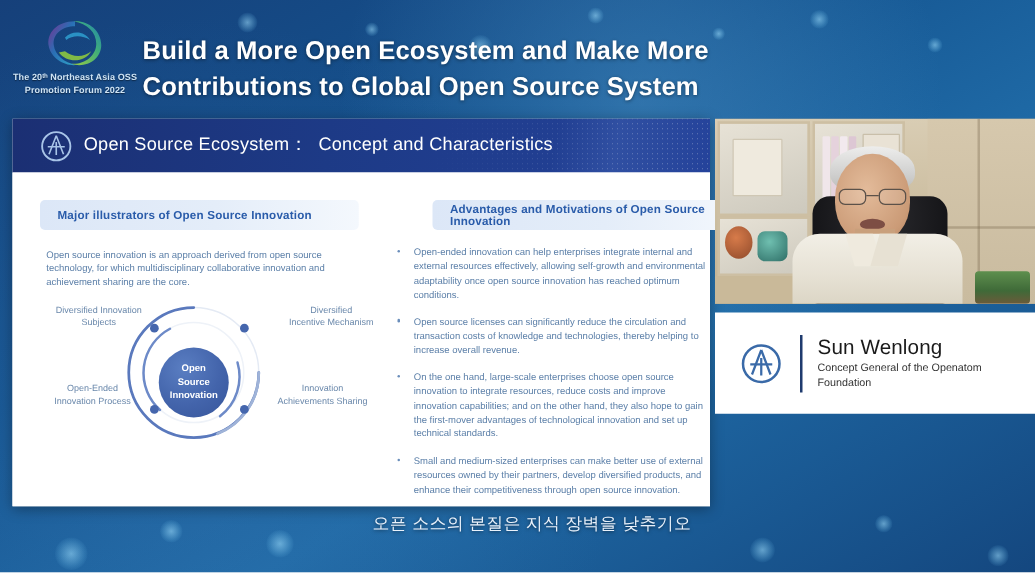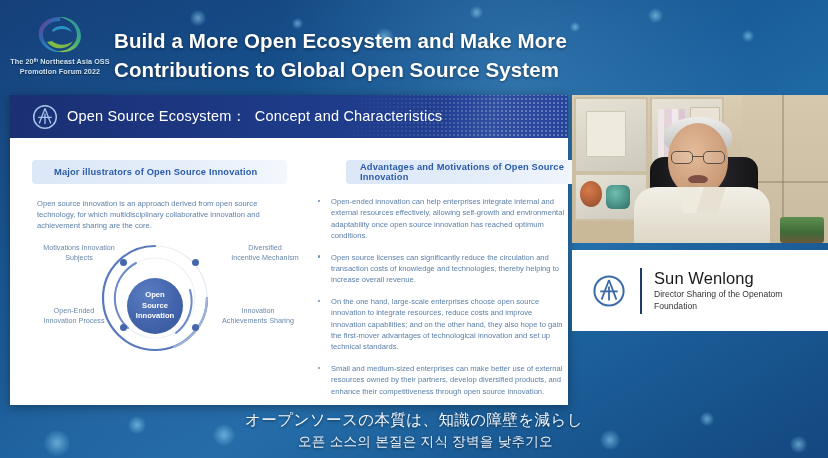--- a/index.html
+++ b/index.html
@@ -52,21 +52,21 @@
       white-space: pre; }
 
   #slide-body { position: absolute; left: 0; top: 43px; width: 558px; height: 267px; background:#fff; }
 
   .panel-chip { position: absolute; height: 24px; border-radius: 4px;
       background: linear-gradient(90deg, #dce7f7 0%, #e4edf9 55%, #f4f8fd 100%);
       display:flex; align-items:center; }
   .panel-chip span { color: #2a5caa; font-size: 9.3px; font-weight: 700;
       letter-spacing: .15px; padding-left: 14px; }
 
-  #chip-left  { left: 22px; top: 120px; width: 255px; padding-left: 8px; }
+  #chip-left  { left: 22px; top: 120px; width: 255px; }
   #chip-right { left: 305px; top: 120px; width: 251px; }
 
   #left-para { position: absolute; left: 27px; top: 158px; width: 240px;
       color: #5b7fa8; font-size: 7.6px; line-height: 11.2px; }
 
   
   #diagram { position: absolute; left: 14px; top: 196px; width: 280px; height: 115px; }
   .dlabel { position: absolute; color: #6a88ab; font-size: 7.2px; line-height: 9.5px;
       text-align: center; white-space: pre; }
   #dl-tl { left: 6px;   top: 5px;  width: 98px; }
@@ -235,21 +235,21 @@
         </svg>
         <div id="core">
           <span>Open
 Source
 Innovation</span>
         </div>
         <div class="node" style="left:96px;top:21px;"></div>
         <div class="node" style="left:168px;top:21px;"></div>
         <div class="node" style="left:96px;top:86px;"></div>
         <div class="node" style="left:168px;top:86px;"></div>
-        <div class="dlabel" id="dl-tl">Motivations Innovation
+        <div class="dlabel" id="dl-tl">Diversified Innovation
 Subjects</div>
         <div class="dlabel" id="dl-tr">Diversified
 Incentive Mechanism</div>
         <div class="dlabel" id="dl-bl">Open-Ended
 Innovation Process</div>
         <div class="dlabel" id="dl-br">Innovation
 Achievements Sharing</div>
       </div>
 
       <div class="panel-chip" id="chip-right" style="top:22px;margin-left:31px;">
@@ -321,22 +321,21 @@
       <svg viewBox="0 0 34 34" width="34" height="34" aria-hidden="true">
         <circle cx="17" cy="17" r="14.6" fill="none" stroke="#3a6aa8" stroke-width="2"></circle>
         <path d="M17 6 L9.6 25.6 M17 6 L24.4 25.6" fill="none" stroke="#3a6aa8" stroke-width="1.8"></path>
         <path d="M8.2 17.4 H25.8" fill="none" stroke="#3a6aa8" stroke-width="1.8"></path>
         <path d="M17 12.4 V26.4" fill="none" stroke="#3a6aa8" stroke-width="1.8"></path>
       </svg>
     </div>
     <div id="plate-divider"></div>
     <div id="plate-text">
       <div id="plate-name">Sun Wenlong</div>
-      <div id="plate-role">Director Sharing of the Openatom Foundation</div>
+      <div id="plate-role">Concept General of the Openatom Foundation</div>
     </div>
   </div>
 
   <div id="subs">
-    <div id="sub-ja">オープンソースの本質は、知識の障壁を減らし</div>
     <div id="sub-ko">오픈 소스의 본질은 지식 장벽을 낮추기오</div>
   </div>
 
 </div>
 
 </body></html>

